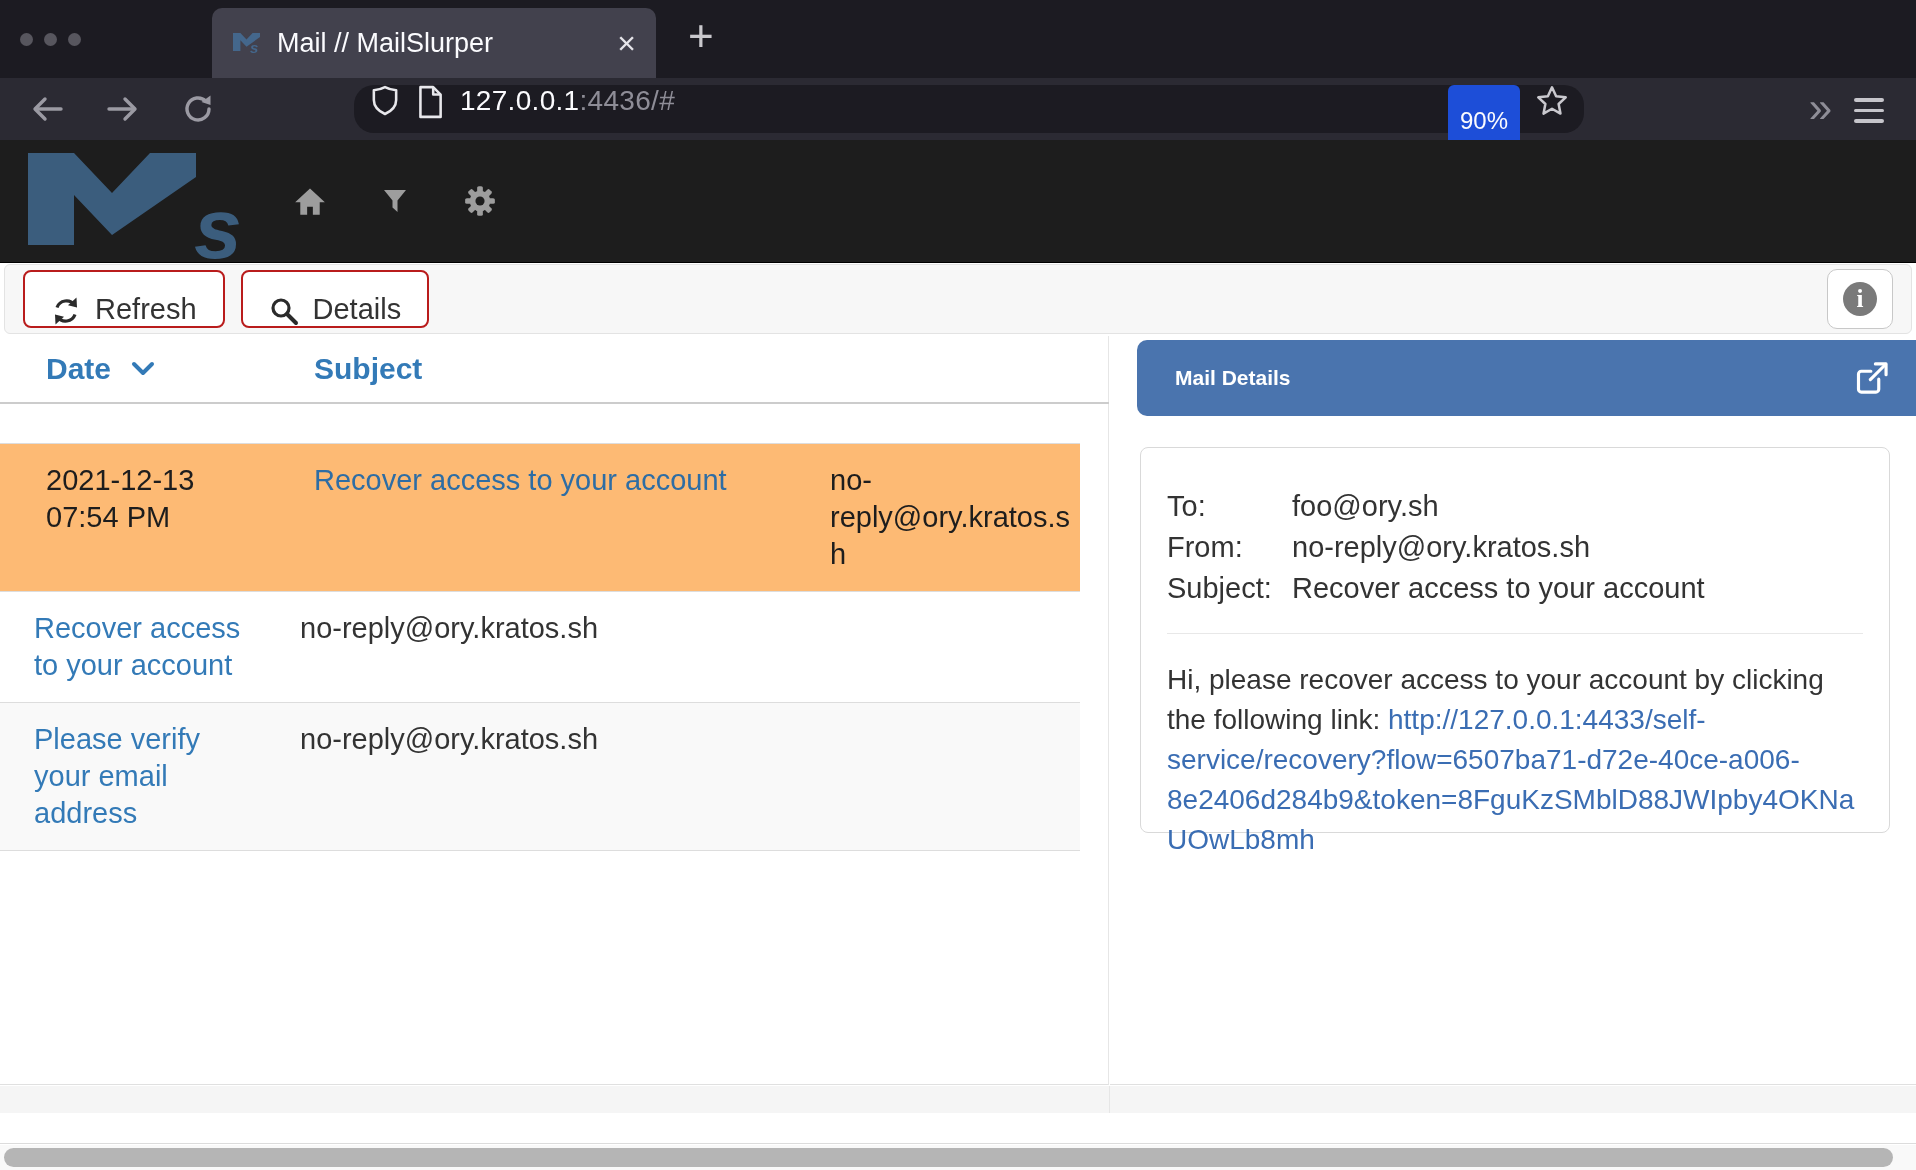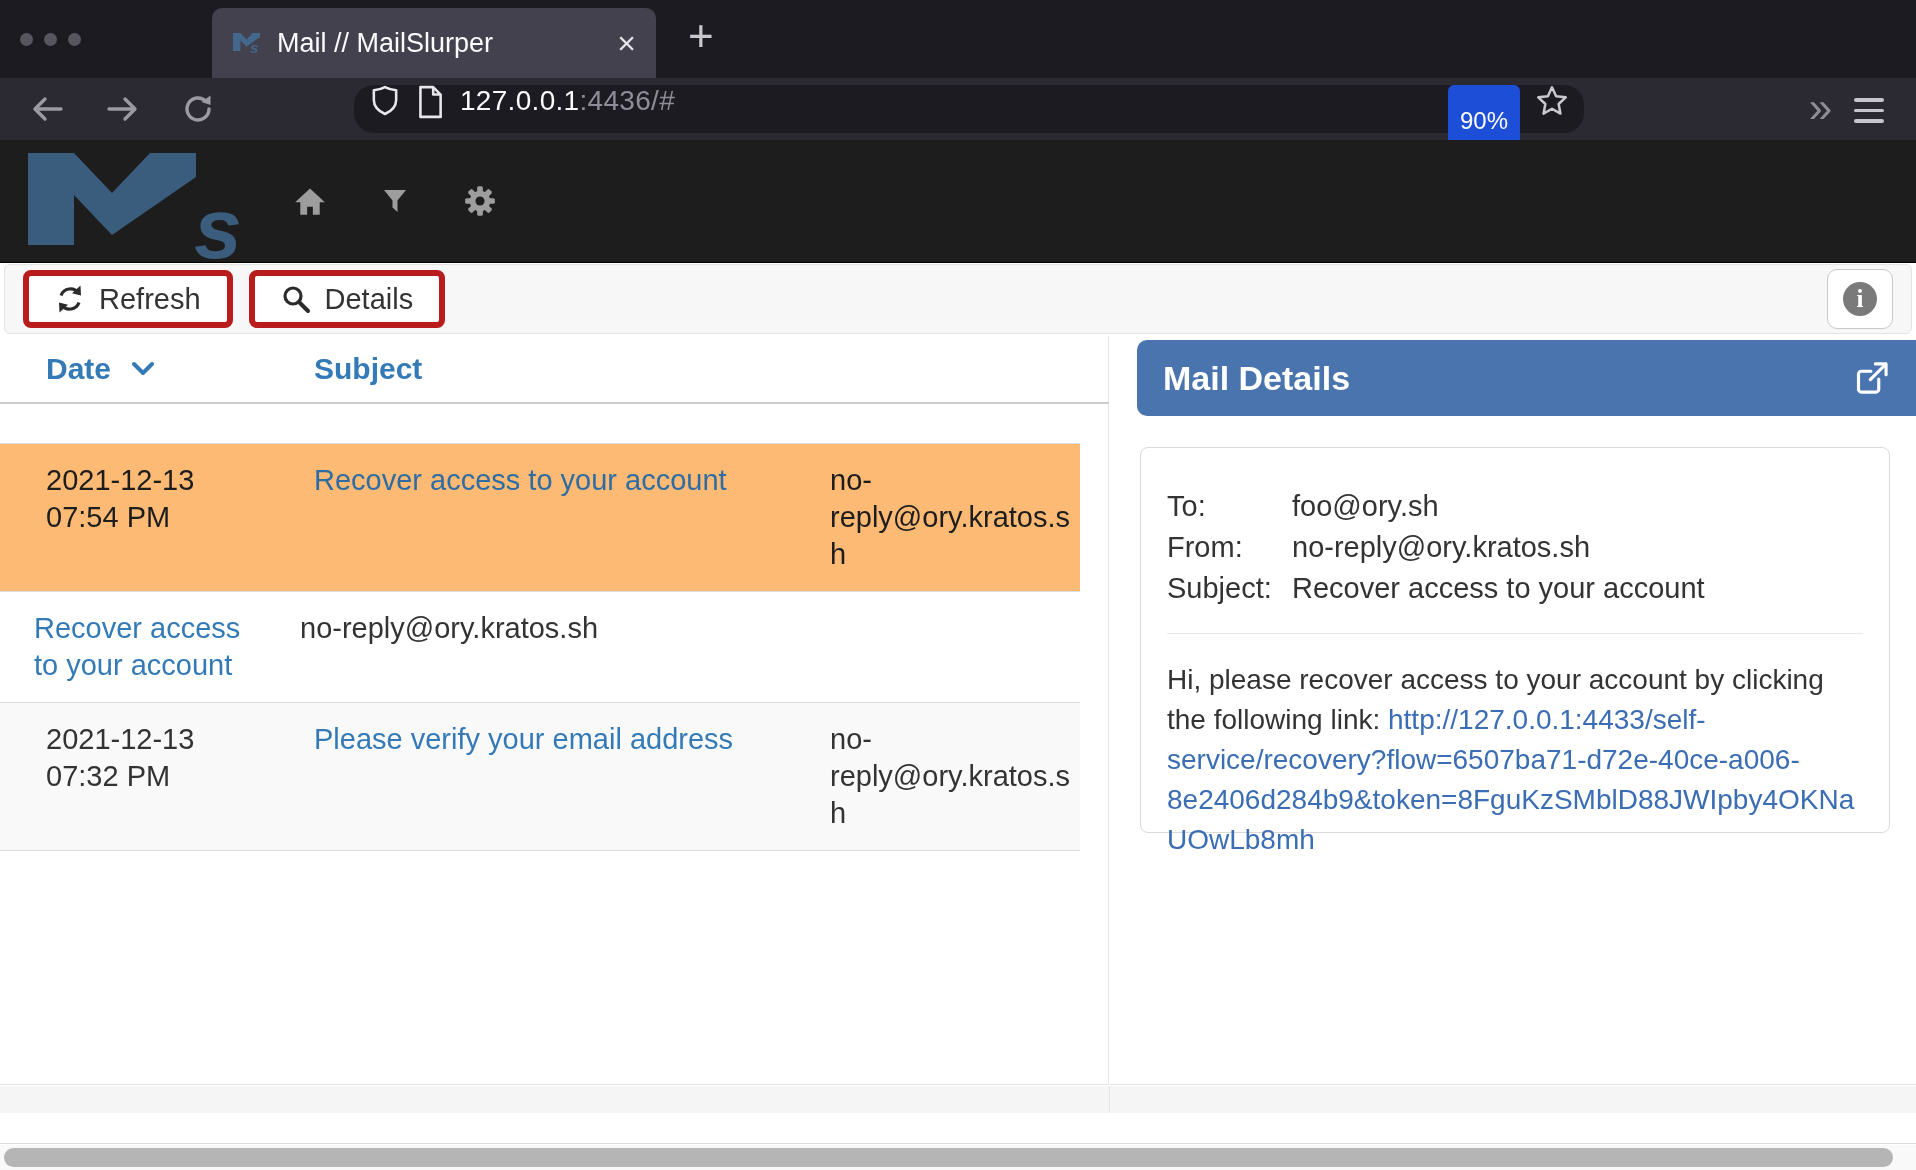--- a/index.html
+++ b/index.html
@@ -35,22 +35,22 @@
             padding-left:28px; border-bottom:1px solid #000; }
   .logo { display:flex; align-items:flex-end; }
   .logo-s { color:#3b5d7d; font-size:86px; font-weight:bold; font-style:italic; line-height:70px;
             margin-left:-6px; position:relative; top:14px; }
   .appnav-icon { margin-left:56px; display:flex; align-items:center; }
   .appnav-icon:first-of-type { margin-left:52px; }
 
   
   .action-strip { position:absolute; top:264px; left:4px; right:4px; height:70px; background:#f7f7f7;
                   border:1px solid #e3e3e3; border-radius:6px; display:flex; align-items:center; padding:0 18px; }
-  .btn { height:58px; background:#fff; border:6px solid #b91c1c; border-radius:8px; display:flex;
-         align-items:center; gap:14px; padding:0 26px; font-size:29px; color:#333; }
+  .btn { height:58px; background:#fff; border:2px solid #b91c1c; border-radius:8px; display:flex;
+         align-items:flex-end; gap:14px; padding:0 26px; font-size:29px; color:#333; }
   .btn + .btn { margin-left:16px; }
   .strip-spacer { flex:1; }
   .info-btn { width:66px; height:60px; background:#fff; border:1px solid #c8c8c8; border-radius:10px;
               display:flex; align-items:center; justify-content:center; }
   .info-circle { width:34px; height:34px; border-radius:50%; background:#7a7a7a; color:#fff;
                  display:flex; align-items:center; justify-content:center;
                  font-family:"Liberation Serif", serif; font-weight:bold; font-size:25px; }
 
   
   .list-pane { position:absolute; top:336px; left:0; width:1109px; height:749px; background:#fff;
@@ -70,21 +70,21 @@
   .cell-subject { padding-left:34px; padding-right:20px; }
   .cell-from { padding-left:20px; padding-right:8px; overflow-wrap:break-word; }
   .subject-link { color:#337ab7; text-decoration:none; }
   .row-selected .subject-link { color:#2e6da4; }
 
   
   .details-pane { position:absolute; top:336px; left:1110px; right:0; height:749px; background:#fff;
                   border-bottom:1px solid #e0e0e0; }
   .dheader { position:absolute; top:4px; left:27px; right:0; height:76px; background:#4a74ae;
              border-radius:10px 0 0 10px; display:flex; align-items:center; padding:0 26px; }
-  .dheader-title { color:#fff; font-weight:bold; font-size:34px; flex:1; }
+  .dheader-title { color:#fff; font-weight:bold; font-size:21px; flex:1;margin-left:12px; }
   .dcard { position:absolute; top:111px; left:30px; right:26px; height:386px; background:#fff;
            border:1px solid #d9d9d9; border-radius:8px; padding:38px 26px; }
   .meta { display:grid; grid-template-columns:125px auto; font-size:29px; line-height:41px; color:#333; }
   .dcard hr { border:none; border-top:1px solid #e8e8e8; margin:24px 0 26px 0; }
   .dbody { font-size:28px; line-height:40px; color:#333; }
   .dbody a { color:#3a6db3; text-decoration:none; overflow-wrap:anywhere; }
 
   
   .strip-a { position:absolute; top:1086px; left:0; right:0; height:27px; background:#f5f5f5; }
   .strip-a .gapline { position:absolute; left:1109px; top:0; width:1px; height:27px; background:#e6e6e6; }
@@ -247,21 +247,20 @@
       <div class="mailrow row-selected">
         <div class="cell-date">2021-12-13 07:54 PM</div>
         <div class="cell-subject"><a class="subject-link" href="#">Recover access to your account</a></div>
         <div class="cell-from">no-reply@ory.kratos.sh</div>
       </div>
       <div class="mailrow">
         <div class="cell-subject"><a class="subject-link" href="#">Recover access to your account</a></div>
         <div class="cell-from">no-reply@ory.kratos.sh</div>
       </div>
       <div class="mailrow row-striped">
-        <div class="cell-date">2021-12-13 07:32 PM</div>
         <div class="cell-subject"><a class="subject-link" href="#">Please verify your email address</a></div>
         <div class="cell-from">no-reply@ory.kratos.sh</div>
       </div>
     </div>
   </div>
 
   <div class="details-pane">
     <div class="dheader">
       <span class="dheader-title">Mail Details</span>
       <span>

